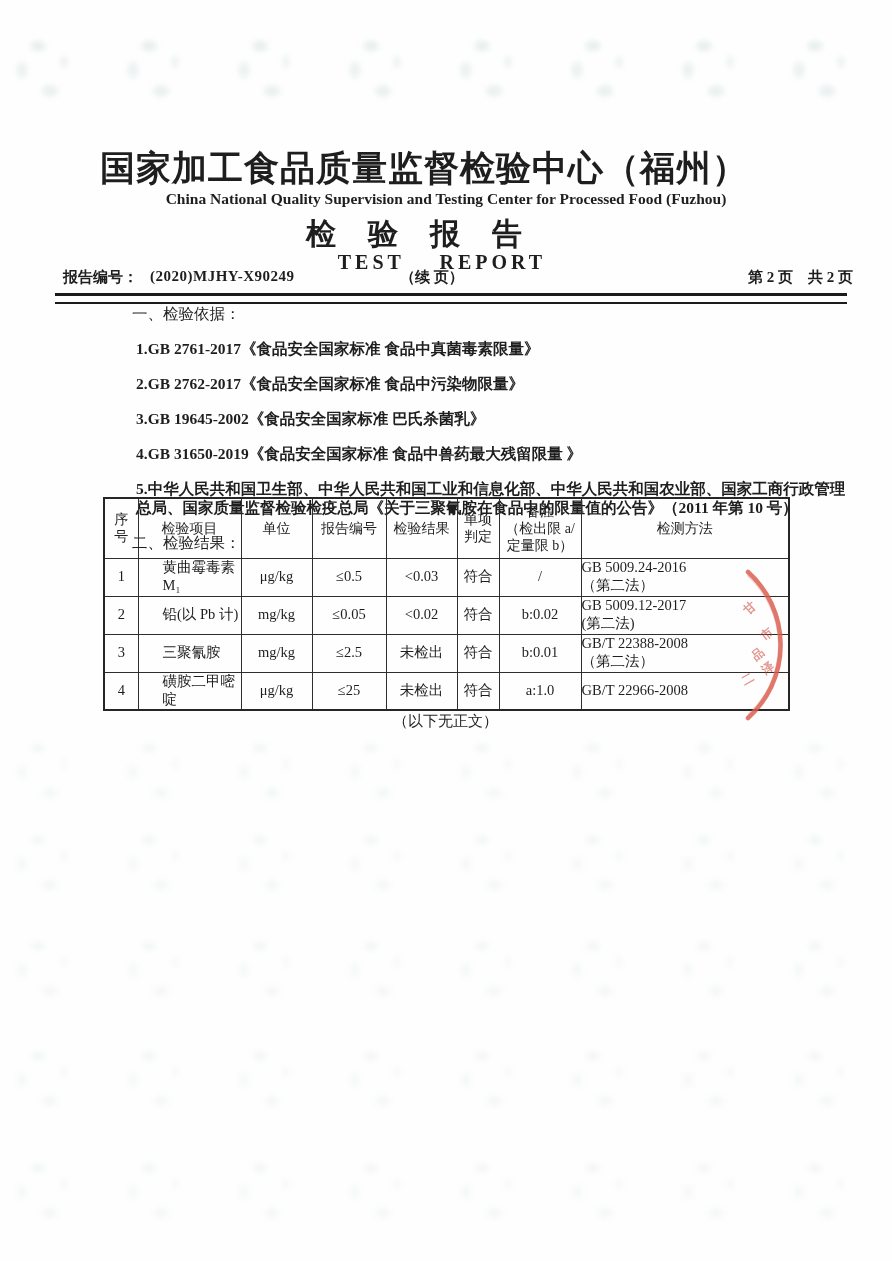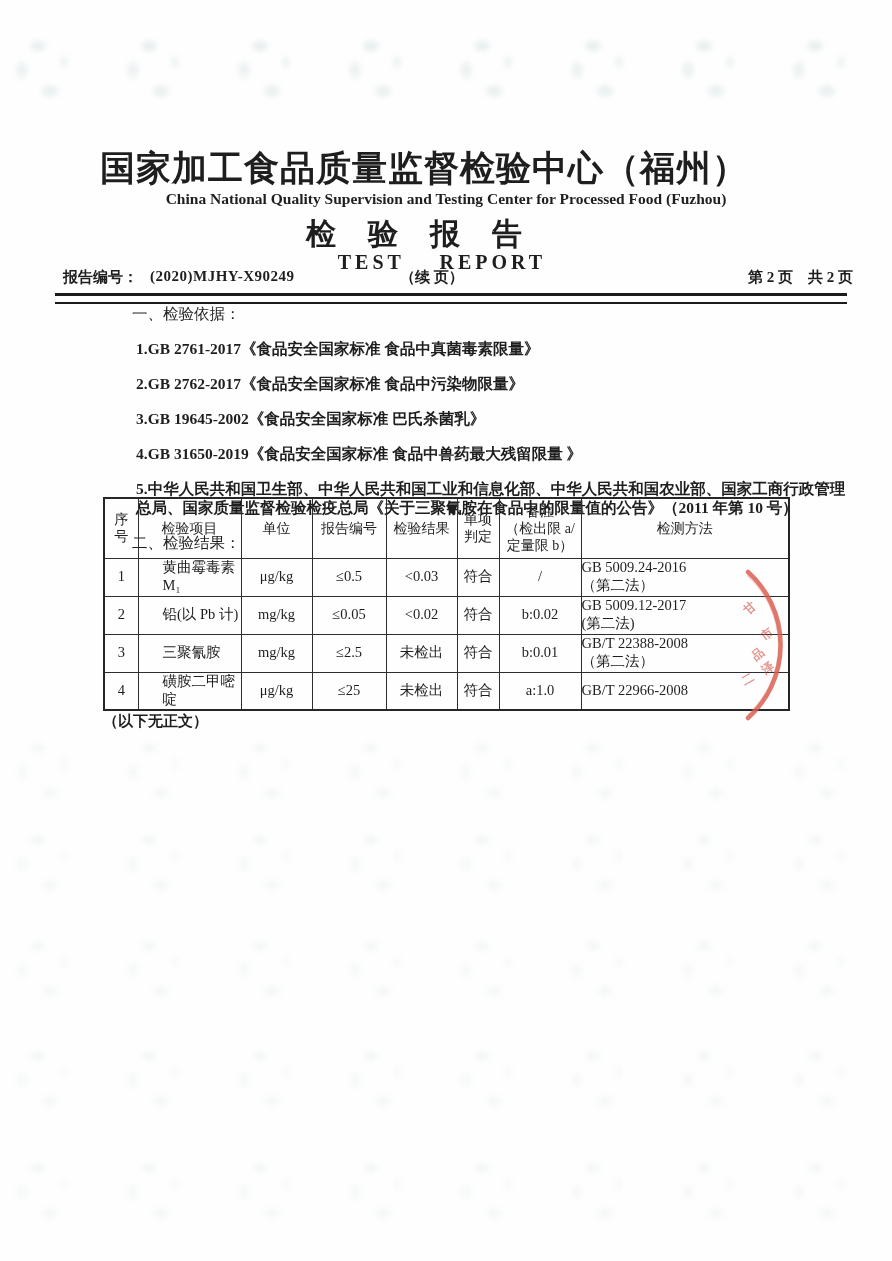--- a/index.html
+++ b/index.html
@@ -53,21 +53,21 @@
     white-space:pre-line;padding:0;line-height:1.22;
     font-weight:normal;overflow:hidden;
   }
   table.results{border:2px solid #262626;}
   thead tr{height:60px;}
   tbody tr{height:38px;}
   tbody td:nth-child(2){text-align:left;padding-left:24px;}
   tbody td:nth-child(8){text-align:left;padding-left:0;}
   thead th{font-size:14px;}
 
-  .end-note{top:712px;left:103px;width:685px;text-align:left;font-size:15px;font-weight:bold;}
+  .end-note{top:712px;left:103px;width:685px;text-align:center;font-size:15px;}
 
   
   .seal-svg{top:0;left:0;pointer-events:none;}
   .seal-glyph{
     position:absolute;font-size:12px;color:rgba(204,62,50,.55);
     font-weight:bold;pointer-events:none;
   }
 </style>
 </head>
 <body>

